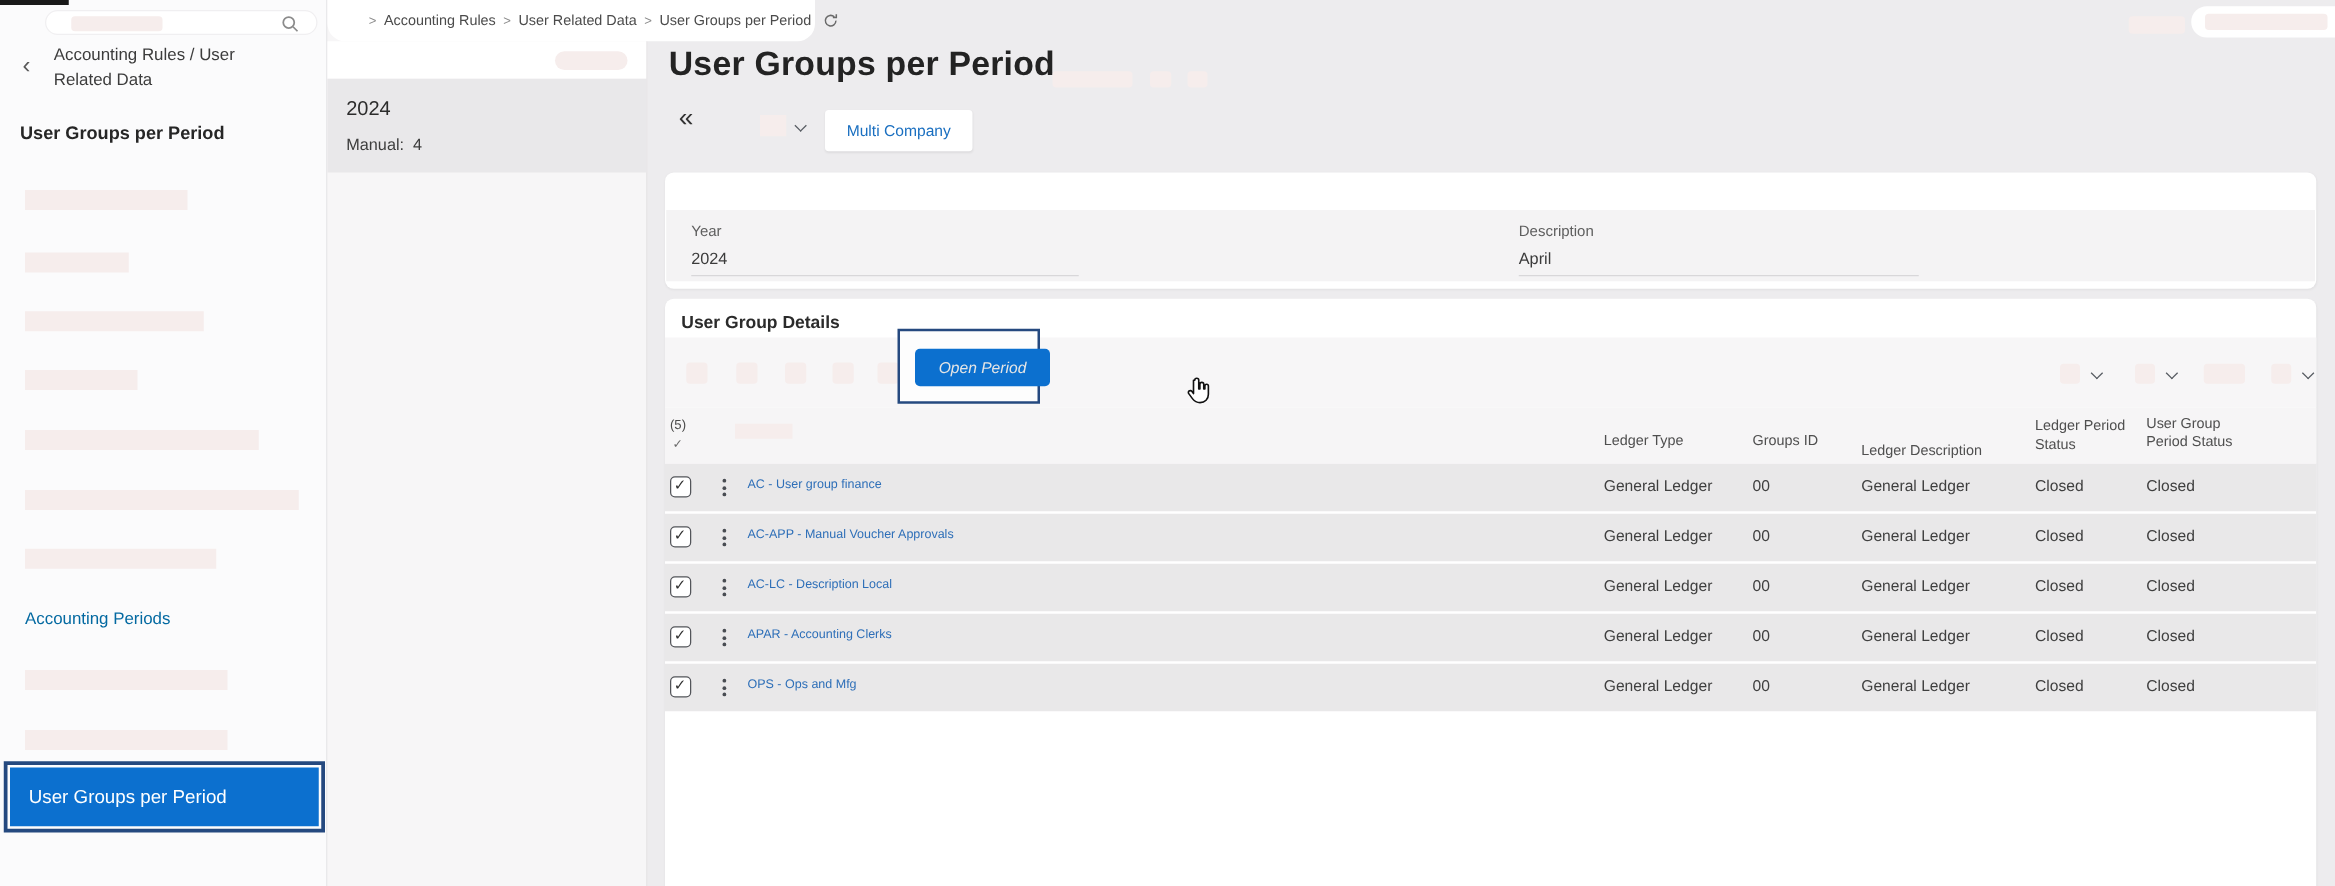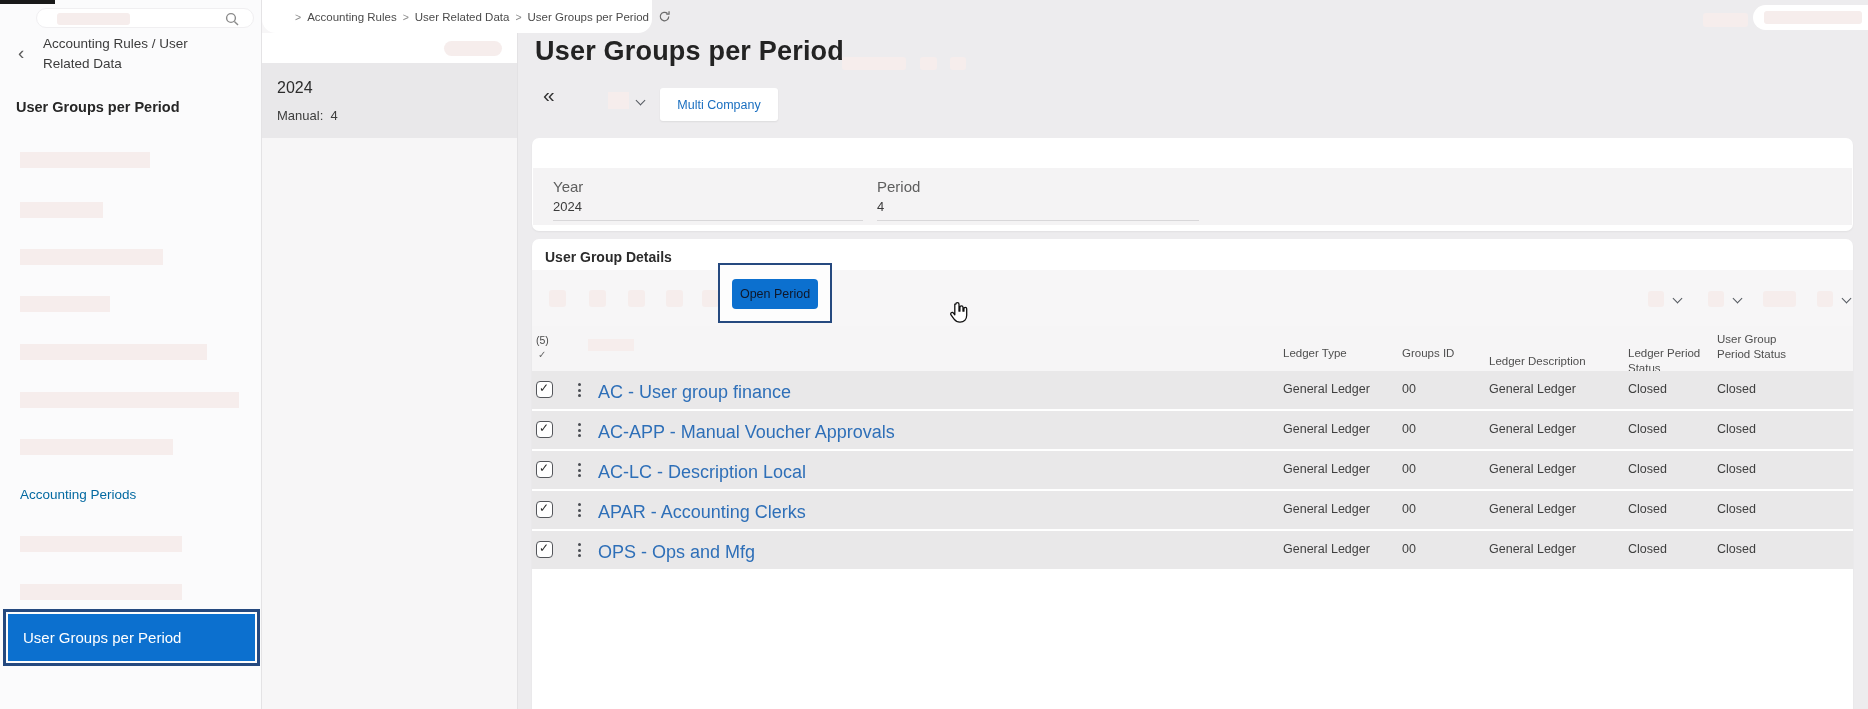--- a/index.html
+++ b/index.html
@@ -48,48 +48,48 @@
   #collapse-btn { position:absolute; left:543px; top:83px; font-size:21px; color:#333333; }
   #view-redact { position:absolute; left:608px; top:92px; width:21px; height:17px; }
   .chev-down { display:inline-block; width:7px; height:7px; border-right:1.7px solid #555a60; border-bottom:1.7px solid #555a60; transform:rotate(45deg); }
   #view-chev { position:absolute; left:637px; top:97px; }
   #multi-company-btn { position:absolute; left:660px; top:88px; width:118px; height:33px; background:#ffffff; border-radius:3px; box-shadow:0 1px 2px rgba(0,0,0,.07); display:flex; align-items:center; justify-content:center; font-size:12.5px; color:#1a6fc0; }
 
   
   #record-card { position:absolute; left:532px; top:138px; width:1321px; height:93px; background:#ffffff; border-radius:7px; box-shadow:0 1px 2px rgba(0,0,0,.05); }
   #record-band { position:absolute; left:1px; top:30px; width:1319px; height:57px; background:#f4f3f4; }
   .field { position:absolute; top:0; height:57px; }
-  .field .flabel { position:absolute; top:10px; font-size:15px; color:#5e5e5e; }
+  .field .flabel { position:absolute; top:10px; font-size:12px; color:#5e5e5e; }
   .field .fvalue { position:absolute; top:31px; font-size:13px; color:#3b3b3b; }
   .field .fline { position:absolute; top:52px; height:1px; background:#d8d7d9; width:100%; }
 
   
   #details-card { position:absolute; left:532px; top:239px; width:1321px; height:470px; background:#ffffff; border-radius:7px 7px 0 0; box-shadow:0 1px 2px rgba(0,0,0,.05); }
   #details-heading { position:absolute; left:13px; top:10px; font-size:14px; font-weight:bold; color:#2b2b2b; }
   #toolbar { position:absolute; left:0; top:31px; width:100%; height:56px; background:#f7f6f7; }
   .tb-icon { position:absolute; top:20px; width:17px; height:17px; background:#f6edec; }
   #open-period-box { position:absolute; left:186px; top:-7px; width:114px; height:60px; border:2.5px solid #25497f; background:#fdfdfd; }
-  #open-period-btn { position:absolute; left:12px; top:14px; width:86px; height:30px; background:#0c70cf; border:none; border-radius:4px; color:#0f172a; font-size:12.5px; font-family:"Liberation Sans",sans-serif; }
+  #open-period-btn { position:absolute; left:12px; top:14px; width:108px; height:30px; background:#0c70cf; border:none; border-radius:4px; color:#e5e5e5; font-size:12.5px; font-family:"Liberation Sans",sans-serif;font-style:italic; }
   #cursor-hand { position:absolute; left:227px; top:36px; z-index:5; }
   .tb-right-sq { position:absolute; top:21px; width:16px; height:16px; background:#f6edec; }
   .tb-right-chev { position:absolute; top:25px; }
 
   
   #table-header { position:absolute; left:0; top:87px; width:100%; height:45px; background:#f6f5f6; }
   #row-count { position:absolute; left:4px; top:8px; font-size:10.5px; color:#4a4a4a; }
   #header-check { position:absolute; left:6px; top:23px; font-size:10px; color:#6a6a6a; }
   #header-col-redact { position:absolute; left:56px; top:13px; width:46px; height:12px; }
   .colhead { position:absolute; font-size:11.5px; color:#4f4f4f; line-height:1.3; }
   #rows { position:absolute; left:0; top:132px; width:100%; }
   .trow { position:relative; width:100%; height:38px; background:#e9e8e9; margin-bottom:2px; }
   .trow .cbx { position:absolute; left:4px; top:10px; width:17px; height:17px; background:#ffffff; border:1.5px solid #53555a; border-radius:4px; }
   .trow .cbx span { position:absolute; left:2px; top:-1px; font-size:12px; color:#2f2f2f; }
   .kebab { position:absolute; left:46px; top:12px; width:4px; display:flex; flex-direction:column; gap:2.6px; }
   .kebab i { width:3px; height:3px; border-radius:50%; background:#494c52; }
-  .trow .rname { position:absolute; left:66px; top:11px; font-size:18px; color:#2e6fb8; }
+  .trow .rname { position:absolute; left:66px; top:11px; font-size:10px; color:#2e6fb8; }
   .tcell { position:absolute; top:11px; font-size:12.5px; color:#3f3f3f; }
 </style>
 </head>
 <body>
 
 <div id="sidebar">
   <div id="search-pill">
     <div class="redact pink rounded"></div>
     <span id="search-icon">
       <svg width="14" height="14" viewBox="0 0 14 14">
@@ -165,23 +165,23 @@
 <span id="view-chev" class="chev-down"></span>
 <div id="multi-company-btn">Multi Company</div>
 
 <div id="record-card">
   <div id="record-band">
     <div class="field" style="left:20px;width:310px;">
       <span class="flabel">Year</span>
       <span class="fvalue">2024</span>
       <span class="fline"></span>
     </div>
-    <div class="field" style="left:344px;width:322px;">
-      <span class="flabel">Period</span>
-      <span class="fvalue">4</span>
+    <div class="field" style="left:682px;width:320px;">
+      <span class="flabel">Description</span>
+      <span class="fvalue">April</span>
       <span class="fline"></span>
     </div>
   </div>
 </div>
 
 <div id="details-card">
   <div id="details-heading">User Group Details</div>
 
   <div id="toolbar">
     <div class="tb-icon rounded" style="left:17px;"></div>
@@ -208,21 +208,21 @@
     <span class="chev-down tb-right-chev" style="left:1311px;"></span>
   </div>
 
   <div id="table-header">
     <span id="row-count">(5)</span>
     <span id="header-check">✓</span>
     <div id="header-col-redact" class="pink"></div>
     <span class="colhead" style="left:751px; top:20px;">Ledger Type</span>
     <span class="colhead" style="left:870px; top:20px;">Groups ID</span>
     <span class="colhead" style="left:957px; top:28px;">Ledger Description</span>
-    <span class="colhead" style="left:1096px; top:20px; width:78px;">Ledger Period Status</span>
+    <span class="colhead" style="left:1096px; top:8px; width:78px;">Ledger Period Status</span>
     <span class="colhead" style="left:1185px; top:6px; width:78px;">User Group Period Status</span>
   </div>
 
   <div id="rows">
   <div class="trow">
     <span class="cbx">
           <span class="ck">✓</span>
         </span>
     <span class="kebab">
           <i></i>

